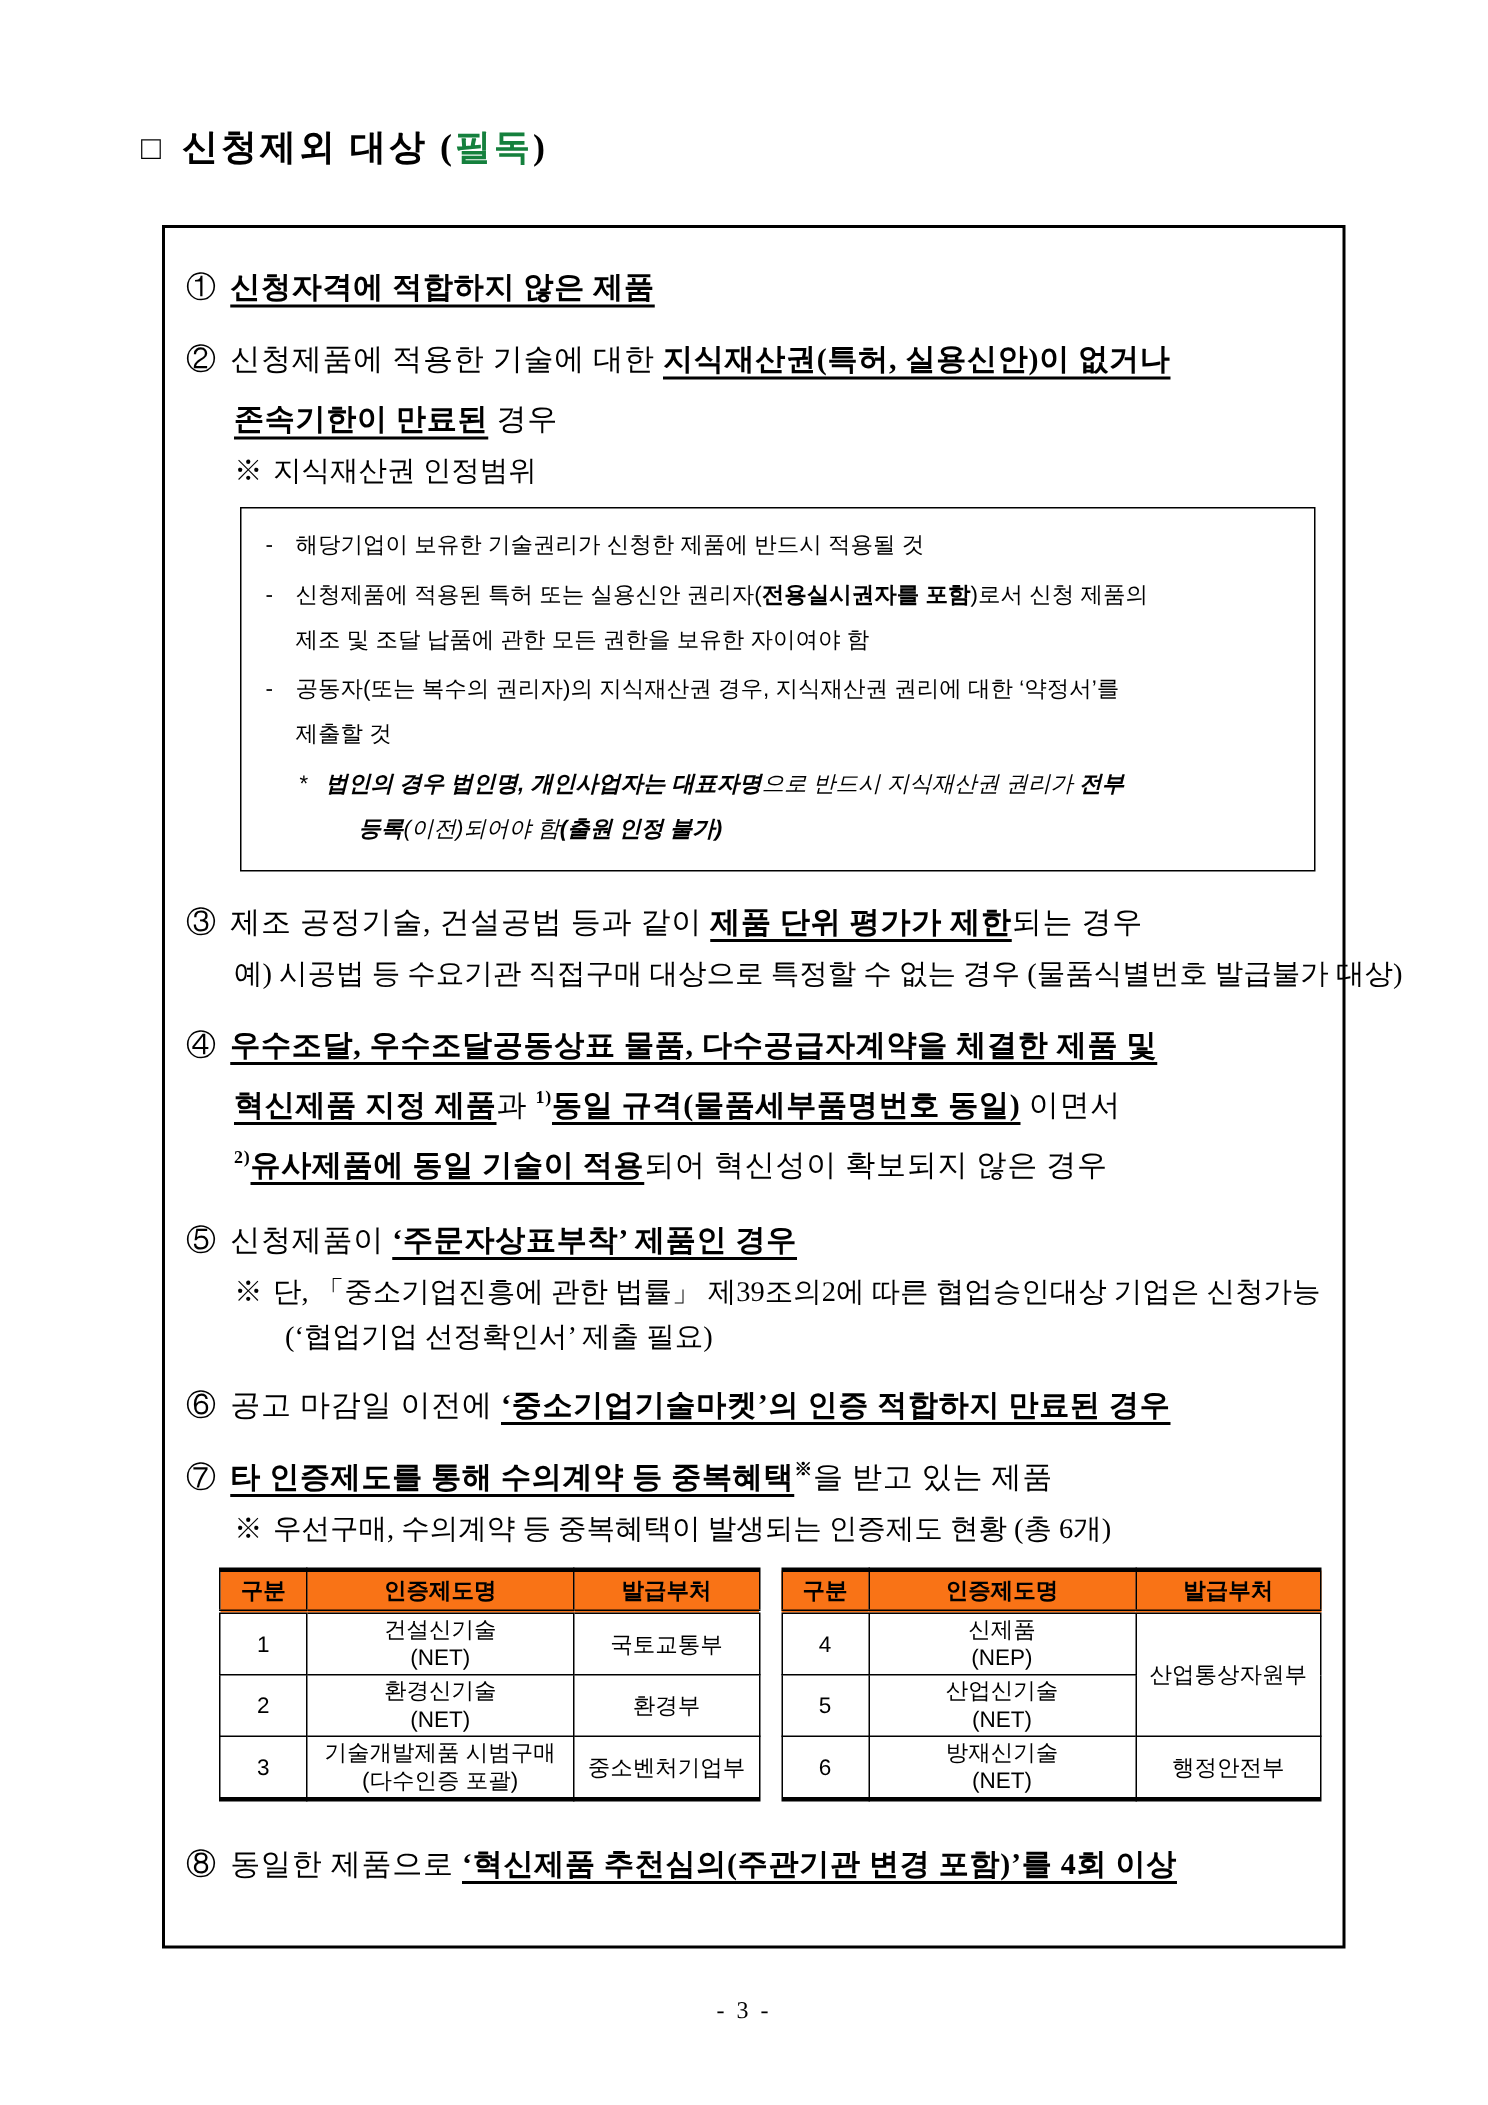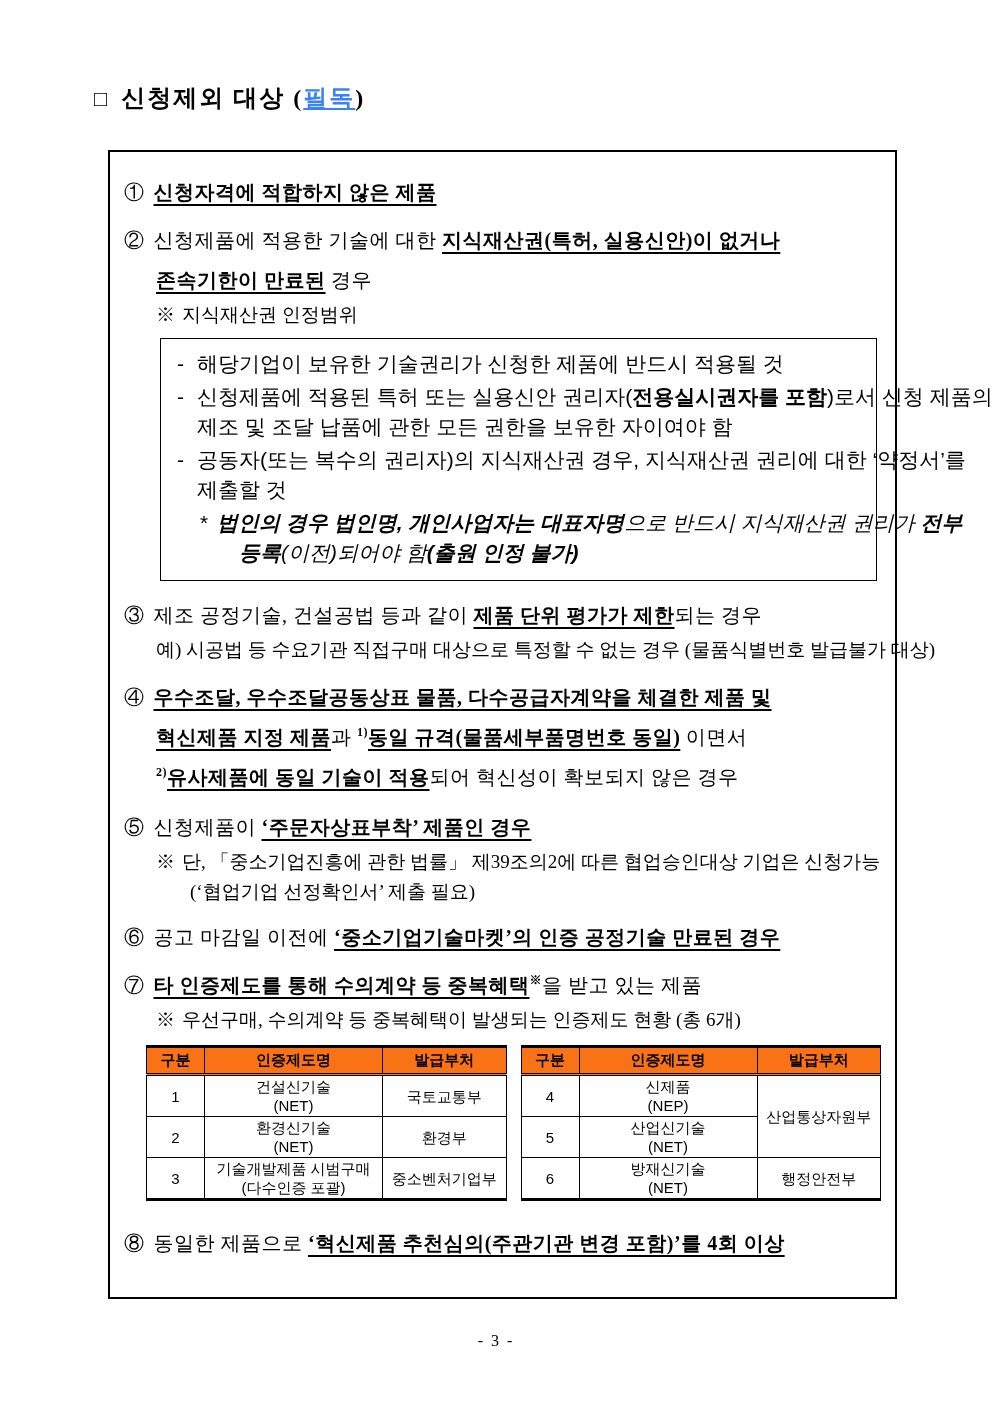--- a/index.html
+++ b/index.html
@@ -10,21 +10,21 @@
   }
   .sans { font-family:"Liberation Sans","DejaVu Sans",sans-serif; }
 
   
   .doc-title {
     position:absolute; left:94px; top:82px;
     font-size:24px; font-weight:bold; letter-spacing:2px;
     white-space:nowrap;
   }
   .doc-title .box-glyph { font-size:22px; margin-right:12px; font-weight:normal; }
-  .blue { color:#3b82f6;text-decoration:underline; }
+  .blue { color:#15803d; }
 
   
   .outer-box {
     position:absolute; left:108px; top:150px;
     width:789px; height:1149px; box-sizing:border-box;
     border:2px solid #000;
     padding:20px 14px 0 14px;
   }
 
   
@@ -38,21 +38,21 @@
   
   .note { font-size:19px; line-height:30px; padding-left:32px; letter-spacing:0; white-space:nowrap;font-family:Liberation Serif, serif; }
   .note .marker { margin-right:7px; }
   .note.indent2 { padding-left:66px; }
 
   
   .ip-box {
     border:1.5px solid #000; margin:8px 4px 0 36px;
     padding:10px 16px 12px 16px;
   }
-  .ipb-line { font-size:21px; line-height:30px; white-space:nowrap; }
+  .ipb-line { font-size:15px; line-height:30px; white-space:nowrap; }
   .ipb-line .dash { display:inline-block; width:20px; }
   .ipb-line.cont2 { padding-left:20px; }
   .ipb-group { margin-top:3px; }
   .ipb-star { padding-left:22px;font-style:italic; }
   .ipb-star .dash { width:18px; }
   .ipb-line.cont3 { padding-left:40px; }
 
   
   .sp8  { margin-top:8px; }
   .sp10 { margin-top:10px; }
@@ -130,21 +130,21 @@
       <div class="mi-line cont"><sup class="sup">2)</sup><span class="bu">유사제품에 동일 기술이 적용</span><span>되어 혁신성이 확보되지 않은 경우</span></div>
     </div>
 
     <div class="mi sp10">
       <div class="mi-line"><span class="num">⑤</span><span>신청제품이 </span><span class="bu">‘주문자상표부착’ 제품인 경우</span></div>
       <div class="note sans"><span class="marker">※</span><span>단, 「중소기업진흥에 관한 법률」 제39조의2에 따른 협업승인대상 기업은 신청가능</span></div>
       <div class="note sans indent2"><span>(‘협업기업 선정확인서’ 제출 필요)</span></div>
     </div>
 
     <div class="mi sp10">
-      <div class="mi-line"><span class="num">⑥</span><span>공고 마감일 이전에 </span><span class="bu">‘중소기업기술마켓’의 인증 공정기술 만료된 경우</span></div>
+      <div class="mi-line"><span class="num">⑥</span><span>공고 마감일 이전에 </span><span class="bu">‘중소기업기술마켓’의 인증 적합하지 만료된 경우</span></div>
     </div>
 
     <div class="mi sp8">
       <div class="mi-line"><span class="num">⑦</span><span class="bu">타 인증제도를 통해 수의계약 등 중복혜택</span><sup class="sup">※</sup><span>을 받고 있는 제품</span></div>
       <div class="note sans"><span class="marker">※</span><span>우선구매, 수의계약 등 중복혜택이 발생되는 인증제도 현황 (총 6개)</span></div>
     </div>
 
     <div class="tables-row">
       <table class="cert-table">
         <colgroup>

